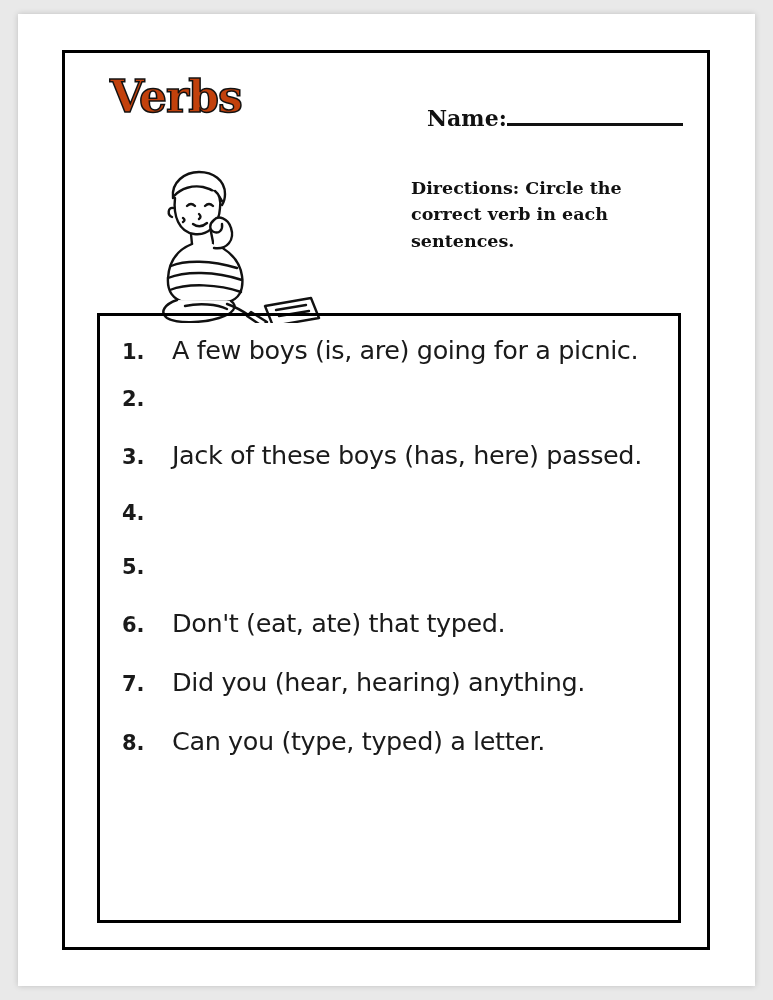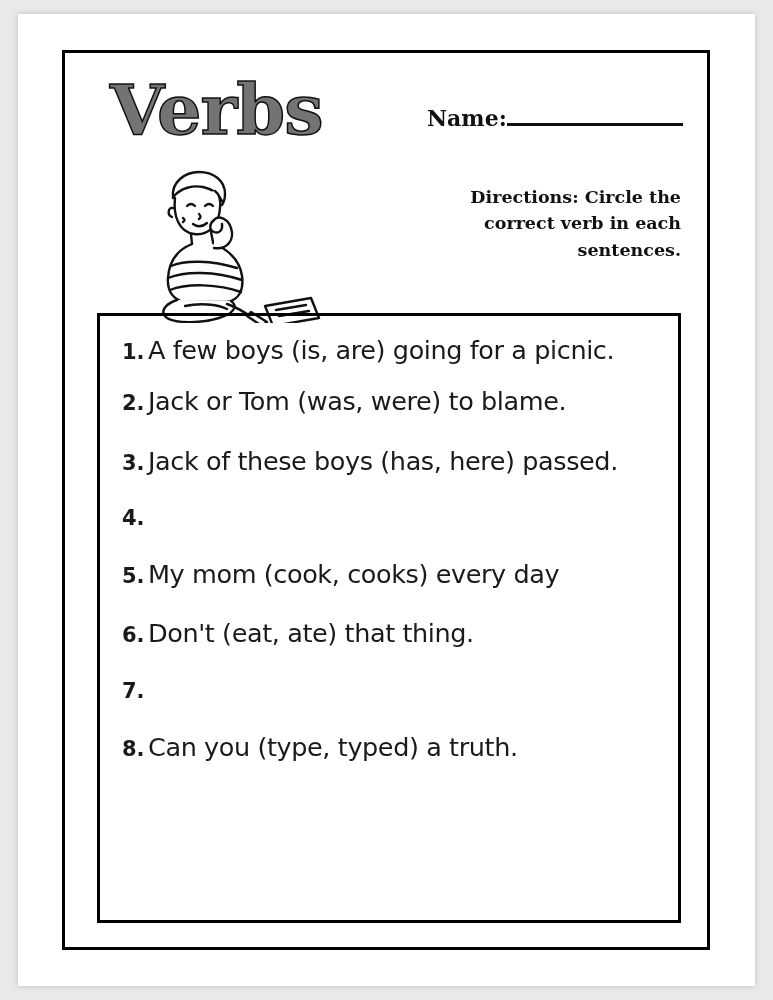--- a/index.html
+++ b/index.html
@@ -42,23 +42,23 @@
     width: 100%;
     height: 250px;
   }
 
   .title {
     position: absolute;
     left: 45px;
     top: 22px;
     font-family: "DejaVu Serif", serif;
     font-weight: bold;
-    font-size: 70px;
+    font-size: 44px;
     letter-spacing: -1px;
-    color: #737373;
+    color: #c2410c;
     line-height: 1;
     -webkit-text-stroke: 1.5px #111;
   }
 
   .name-row {
     position: absolute;
     left: 362px;
     top: 52px;
     display: flex;
     align-items: flex-end;
@@ -76,27 +76,26 @@
     height: 0;
     border-bottom: 3px solid #111;
     margin-bottom: 5px;
   }
 
   .directions {
     position: absolute;
     left: 346px;
     top: 122px;
     width: 270px;
-    text-align: right;
+    text-align: left;
     font-family: "DejaVu Serif", serif;
     font-weight: bold;
     font-size: 17.5px;
     line-height: 1.5;
     color: #111;
-    margin-top: 9px;
   }
 
   
   .illustration {
     position: absolute;
     left: 50px;
     top: 105px;
     width: 210px;
     height: 165px;
   }
@@ -130,20 +129,21 @@
     font-family: "DejaVu Sans", sans-serif;
     font-weight: bold;
     font-size: 21px;
     min-width: 26px;
   }
   .q-text {
     font-family: "DejaVu Sans", sans-serif;
     font-size: 25.5px;
     line-height: 1.15;
     letter-spacing: -0.4px;
+    margin-left: 24px;
   }
   .q-item.gap { margin-bottom: 30px; }
 </style>
 </head>
 <body>
 
 <div class="page">
   <div class="sheet-border">
 
     <div class="header">
@@ -201,48 +201,47 @@
     <div class="questions-box">
       <div class="q-list">
 
         <div class="q-item">
           <span class="q-num">1.</span>
           <span class="q-text">A few boys (is, are) going for a picnic.</span>
         </div>
 
         <div class="q-item gap">
           <span class="q-num">2.</span>
-          <span class="q-text">Jack or Tom (was, were) to blame.</span>
         </div>
 
         <div class="q-item gap">
           <span class="q-num">3.</span>
           <span class="q-text">Jack of these boys (has, here) passed.</span>
         </div>
 
         <div class="q-item gap">
           <span class="q-num">4.</span>
         </div>
 
         <div class="q-item gap">
           <span class="q-num">5.</span>
-          <span class="q-text">My mom (cook, cooks) every day</span>
         </div>
 
         <div class="q-item gap">
           <span class="q-num">6.</span>
-          <span class="q-text">Don't (eat, ate) that thing.</span>
+          <span class="q-text">Don't (eat, ate) that typed.</span>
         </div>
 
         <div class="q-item gap">
           <span class="q-num">7.</span>
+          <span class="q-text">Did you (hear, hearing) anything.</span>
         </div>
 
         <div class="q-item">
           <span class="q-num">8.</span>
-          <span class="q-text">Can you (type, typed) a truth.</span>
+          <span class="q-text">Can you (type, typed) a letter.</span>
         </div>
 
       </div>
     </div>
 
   </div>
 </div>
 
 </body></html>

